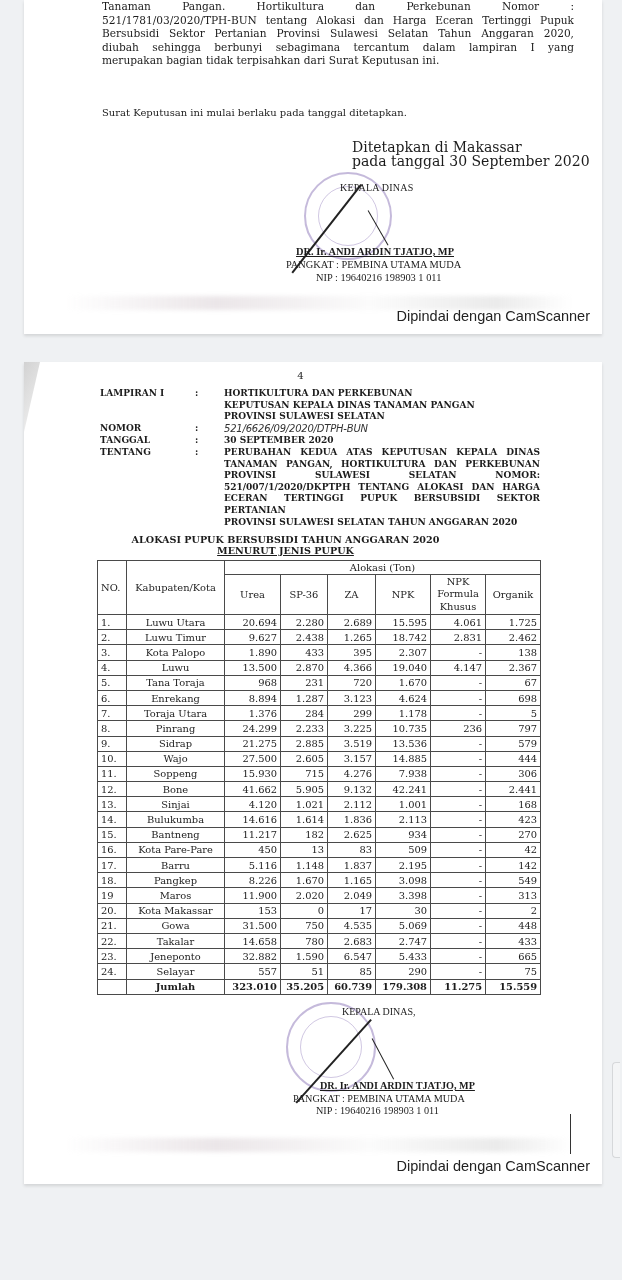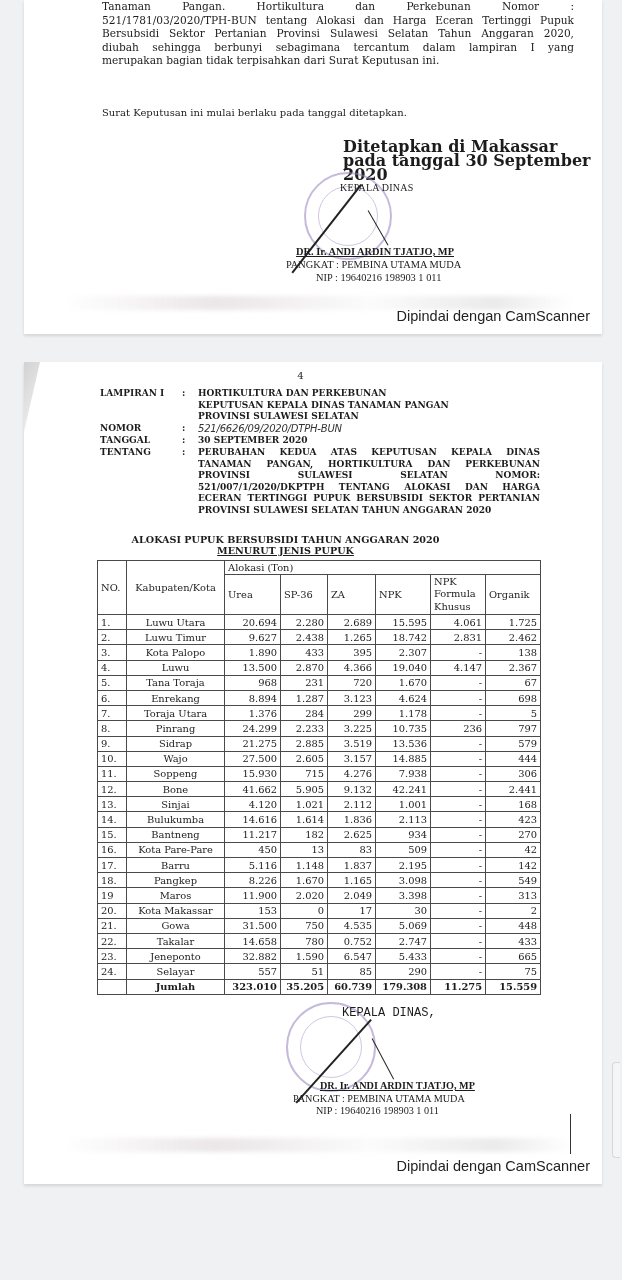--- a/index.html
+++ b/index.html
@@ -13,63 +13,63 @@
   .cs-footer { position: absolute; right: 12px; font-family: "Liberation Sans", sans-serif; font-size: 14.5px; color: #222; }
   #page1 .cs-footer { bottom: 10px; }
   #page2 .cs-footer { bottom: 10px; }
 
   
   .p1-body { position: absolute; left: 78px; top: 0; width: 472px; font-size: 10.6px; line-height: 13.6px; }
   .p1-body .just { text-align: justify; text-align-last: justify; }
   .p1-body .last { text-align: left; text-align-last: left; }
   .pasal { position: absolute; left: 0; width: 470px; top: 80px; text-align: center; font-size: 10.6px; }
   .berlaku { position: absolute; left: 0; top: 106px; font-size: 10px; }
-  .sign1 { position: absolute; left: 319px; top: 140px; font-size: 16px; line-height: 14px; font-weight: bold; }
+  .sign1 { position: absolute; left: 328px; top: 140px; font-size: 14px; line-height: 14px; }
   .kepala1 { position: absolute; left: 316px; top: 182px; font-family: "Liberation Serif", serif; font-size: 10px; letter-spacing: 0.2px; }
   .name1 { position: absolute; left: 272px; top: 246px; font-family: "Liberation Serif", serif; font-weight: bold; font-size: 10.4px; text-decoration: underline; }
   .pangkat1 { position: absolute; left: 262px; top: 259px; font-family: "Liberation Serif", serif; font-size: 10.4px; }
   .nip1 { position: absolute; left: 292px; top: 272px; font-family: "Liberation Serif", serif; font-size: 10.4px; }
 
   .stamp { position: absolute; border-radius: 50%; border: 2px solid rgba(150,130,190,0.55); }
   .stamp::after { content: ""; position: absolute; left: 14%; top: 14%; right: 14%; bottom: 14%; border-radius: 50%; border: 1.5px solid rgba(150,130,190,0.45); }
   .sigline { position: absolute; height: 1.5px; background: #222; transform-origin: left center; }
 
   .smudge { position: absolute; left: 40px; right: 30px; height: 14px; background: linear-gradient(90deg, rgba(240,235,240,0) 0%, rgba(215,205,210,0.5) 30%, rgba(235,235,235,0.2) 60%, rgba(210,210,210,0.45) 85%, rgba(240,240,240,0) 100%); filter: blur(2px); }
 
   
   .fold { position: absolute; left: 0; top: 0; width: 40px; height: 70px; background: linear-gradient(120deg, #d2d2d2 0%, #e8e8e8 45%, rgba(255,255,255,0) 70%); clip-path: polygon(0 0, 40% 0, 0 100%); }
   .pagenum { position: absolute; left: 0; width: 578px; top: 8px; text-align: center; font-size: 10px; padding-right: 25px; }
   .meta { position: absolute; left: 76px; top: 26px; width: 440px; font-family: "DejaVu Serif", serif; font-weight: bold; font-size: 9px; line-height: 11.6px; }
-  .meta-row { display: flex; }
+  .meta-row { display: flex; gap: 13px; }
   .meta-key { width: 82px; flex: none; }
   .meta-colon { width: 16px; flex: none; }
   .meta-val { flex: 1; }
   .meta-val .j { display: block; text-align: justify; text-align-last: justify; }
   .meta-val .hand { font-family: "DejaVu Sans", sans-serif; font-weight: normal; font-style: italic; font-size: 10px; color: #333; letter-spacing: -0.2px; }
 
   .tbl-title { position: absolute; left: 0; width: 578px; top: 172px; text-align: center; font-weight: bold; font-size: 9.6px; line-height: 11px; padding-right: 55px; }
   .tbl-title .sub { text-decoration: underline; }
 
   table.alok { position: absolute; left: 73px; top: 198px; border-collapse: collapse; font-family: "DejaVu Serif", serif; font-size: 9.9px; color: #1c1c1c; }
   table.alok td, table.alok th { border: 1px solid #4a4a4a; padding: 0 3px; height: 15.2px; line-height: 13px; font-weight: normal; white-space: nowrap; }
-  table.alok th { font-size: 9.9px; text-align: left; vertical-align: middle; }
+  table.alok th { font-size: 9.9px; text-align: center; vertical-align: middle; }
   table.alok .c-no { width: 29px; text-align: left; }
   table.alok .c-kab { width: 98px; text-align: center; }
   table.alok .c-n { text-align: right; }
   table.alok .w-urea { width: 56px; }
   table.alok .w-sp { width: 47px; }
   table.alok .w-za { width: 48px; }
   table.alok .w-npk { width: 55px; }
   table.alok .w-npkk { width: 55px; }
   table.alok .w-org { width: 55px; }
   table.alok tr.total td { font-weight: bold; }
   table.alok th.alokasi { height: 13px; }
   table.alok th.hdr-tall { height: 40px; }
 
-  .kepala2 { position: absolute; left: 318px; top: 644px; font-family: Liberation Mono, monospace; font-size: 12px; }
+  .kepala2 { position: absolute; left: 318px; top: 644px; font-family: Liberation Serif, serif; font-size: 10px; }
   .name2 { position: absolute; left: 296px; top: 718px; font-family: "Liberation Serif", serif; font-weight: bold; font-size: 10.2px; text-decoration: underline; }
   .pangkat2 { position: absolute; left: 269px; top: 731px; font-family: "Liberation Serif", serif; font-size: 10.2px; }
   .nip2 { position: absolute; left: 292px; top: 743px; font-family: "Liberation Serif", serif; font-size: 10.2px; }
   .vline { position: absolute; left: 546px; top: 752px; width: 1px; height: 40px; background: #333; }
 
   .scroll-thumb { position: absolute; right: 2px; top: 1062px; width: 8px; height: 96px; border: 1px solid #d6d8da; border-right: none; border-radius: 4px 0 0 4px; background: #f4f5f6; }
 </style>
 </head>
 <body>
 
@@ -367,21 +367,21 @@
           <td class="c-n">4.535</td>
           <td class="c-n">5.069</td>
           <td class="c-n">-</td>
           <td class="c-n">448</td>
         </tr>
         <tr>
           <td class="c-no">22.</td>
           <td class="c-kab">Takalar</td>
           <td class="c-n">14.658</td>
           <td class="c-n">780</td>
-          <td class="c-n">0.752</td>
+          <td class="c-n">2.683</td>
           <td class="c-n">2.747</td>
           <td class="c-n">-</td>
           <td class="c-n">433</td>
         </tr>
         <tr>
           <td class="c-no">23.</td>
           <td class="c-kab">Jeneponto</td>
           <td class="c-n">32.882</td>
           <td class="c-n">1.590</td>
           <td class="c-n">6.547</td>

